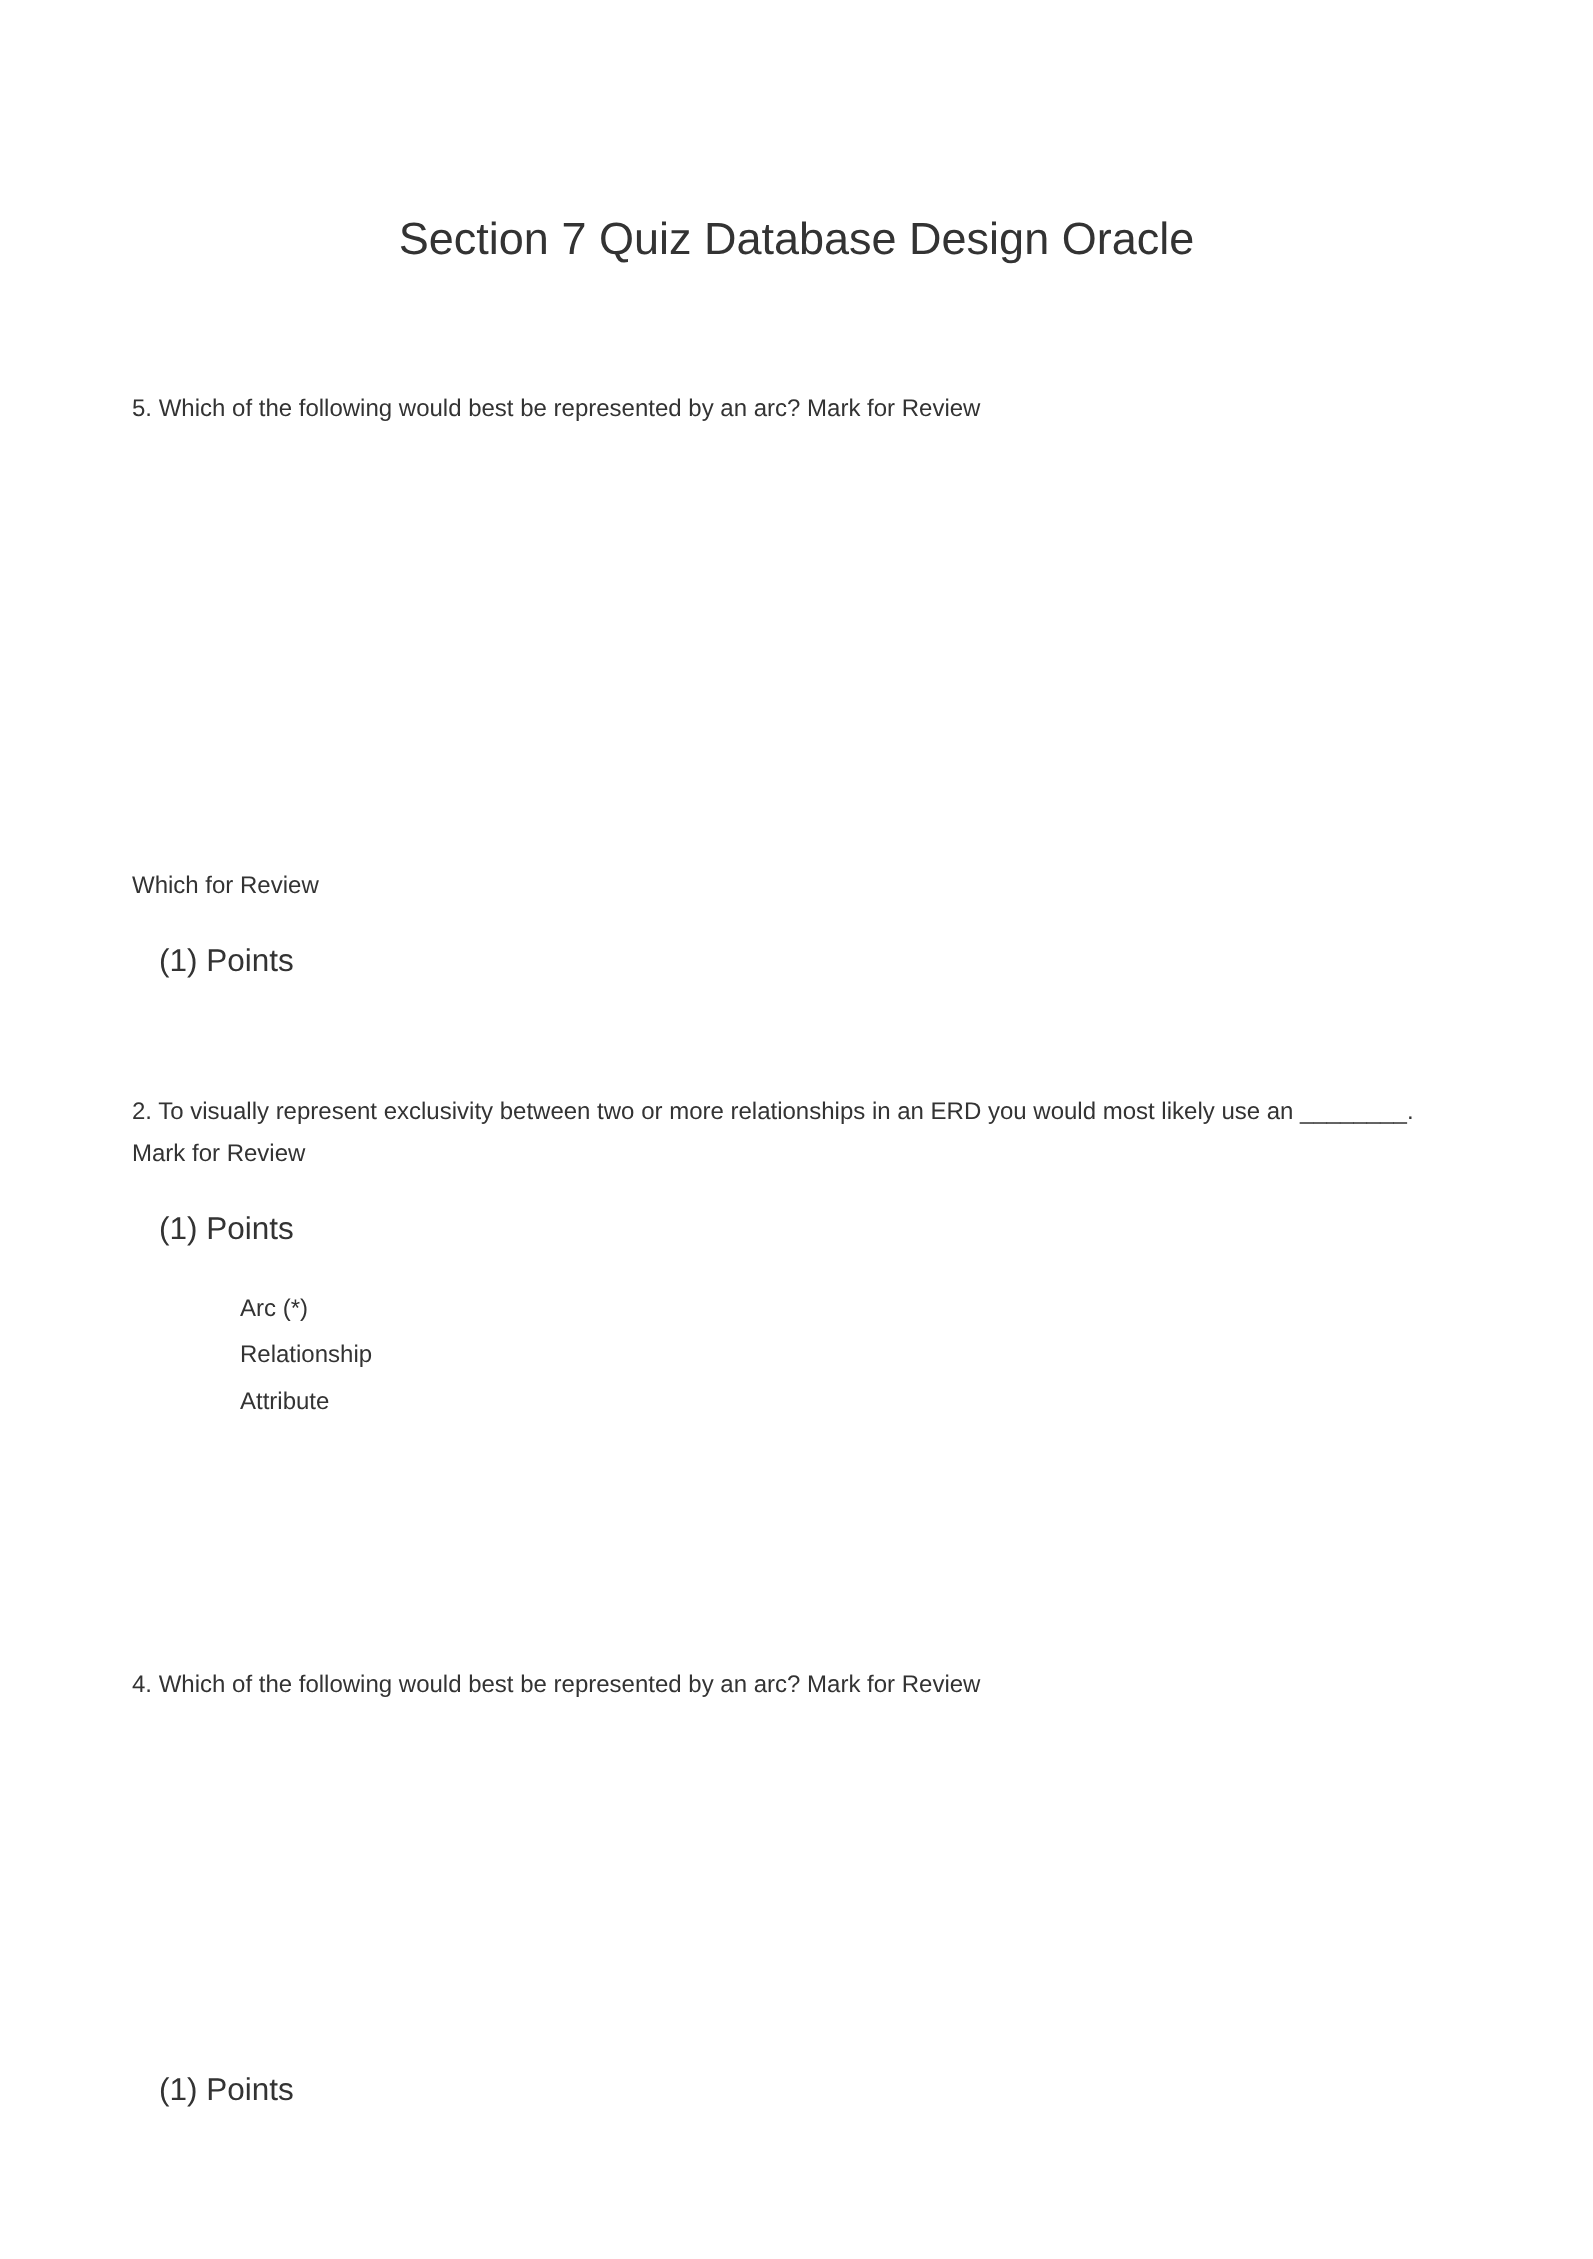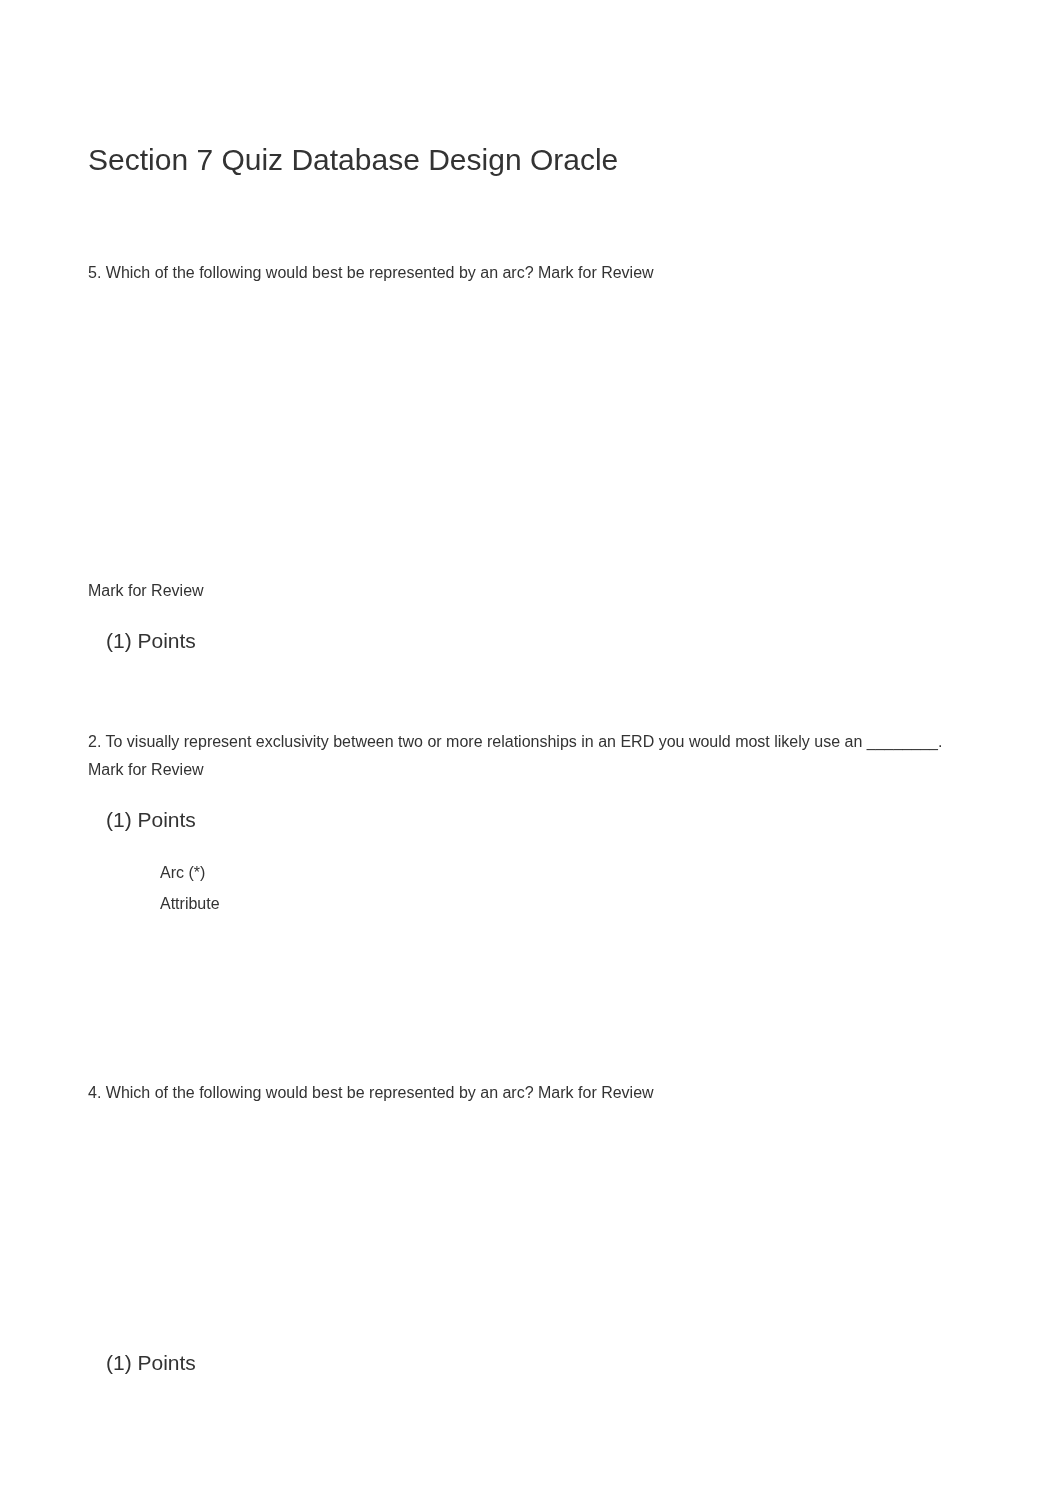--- a/index.html
+++ b/index.html
@@ -14,20 +14,21 @@
     min-height: 1506px;
     box-sizing: border-box;
     padding: 140px 88px 40px 88px;
   }
   .title {
     font-size: 30px;
     font-weight: 400;
     color: #333;
     margin: 0 0 80px 0;
     line-height: 1.3;
+    text-align: center;
   }
   .question-text {
     font-size: 16px;
     line-height: 1.75;
     color: #333;
     margin: 0;
   }
   .gap-q1 { height: 290px; }
   .gap-q3 { height: 50px; }
   .gap-before-q5 { height: 160px; }
@@ -52,29 +53,30 @@
 <body>
 
 <div class="page">
 
   <h1 class="title">Section 7 Quiz Database Design Oracle</h1>
 
   <p class="question-text">5. Which of the following would best be represented by an arc? Mark for Review</p>
 
   <div class="gap-q1"></div>
 
-  <p class="question-text">Mark for Review</p>
+  <p class="question-text">Which for Review</p>
   <p class="points">(1) Points</p>
 
   <div class="gap-q3"></div>
 
   <p class="question-text">2. To visually represent exclusivity between two or more relationships in an ERD you would most likely use an ________. Mark for Review</p>
   <p class="points">(1) Points</p>
   <div class="options">
     <div class="option">Arc (*)</div>
+    <div class="option">Relationship</div>
     <div class="option">Attribute</div>
   </div>
 
   <div class="gap-before-q5"></div>
 
   <p class="question-text">4. Which of the following would best be represented by an arc? Mark for Review</p>
 
   <div class="gap-end"></div>
 
   <p class="points">(1) Points</p>

